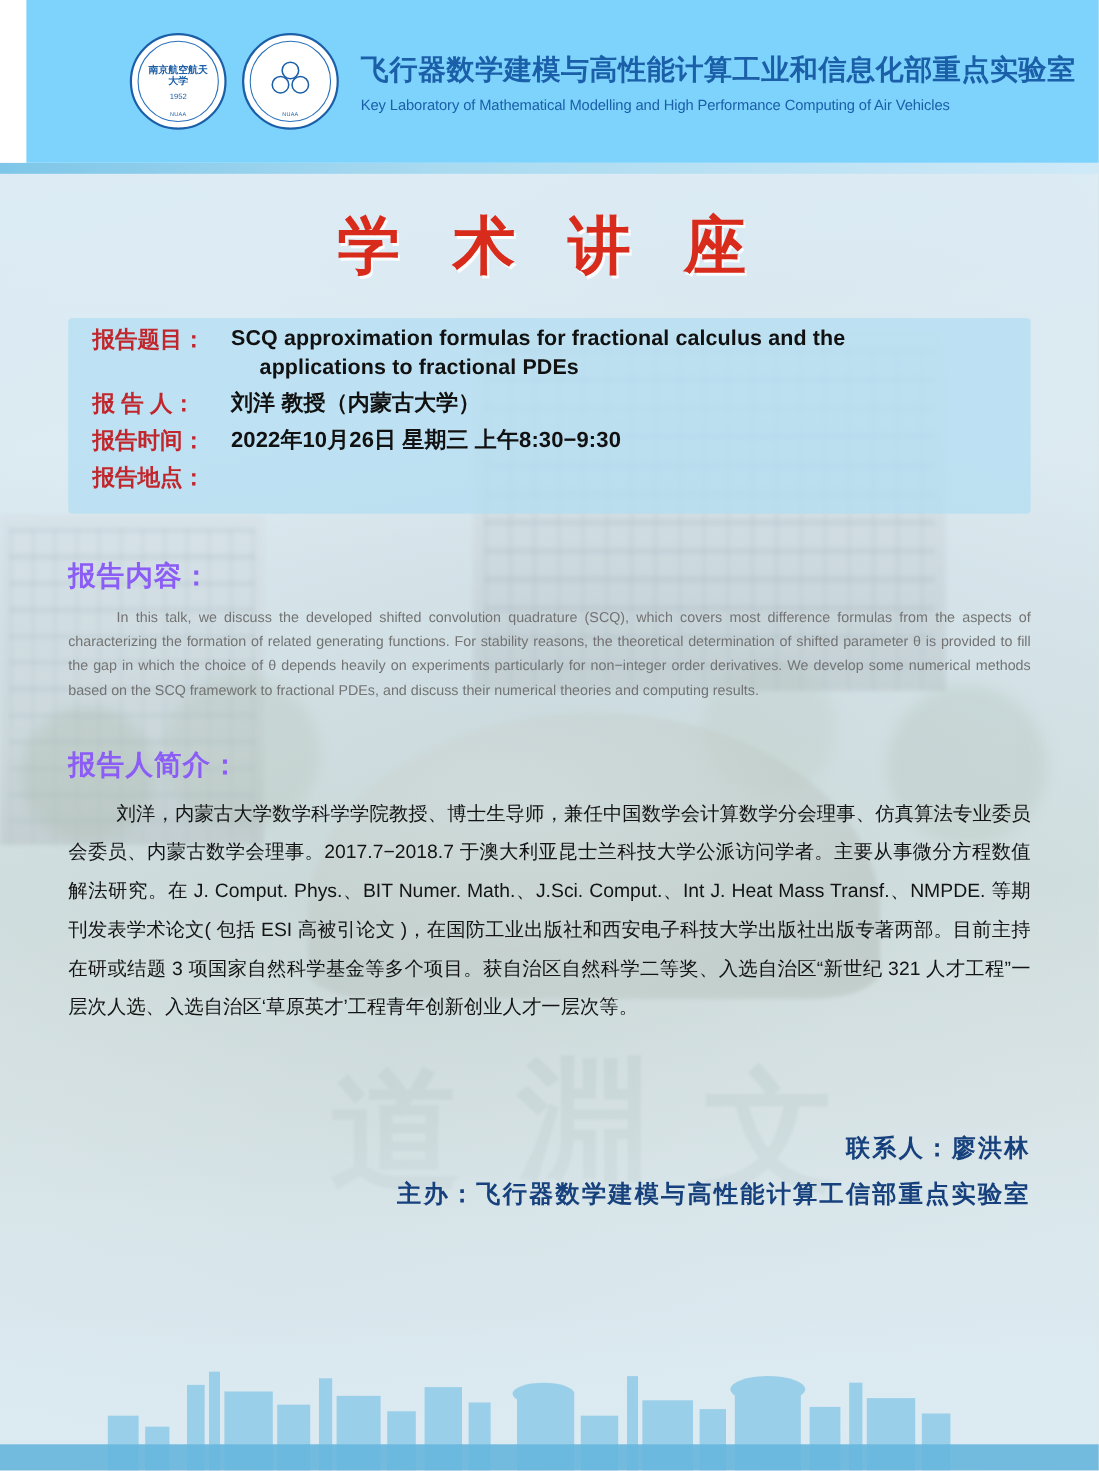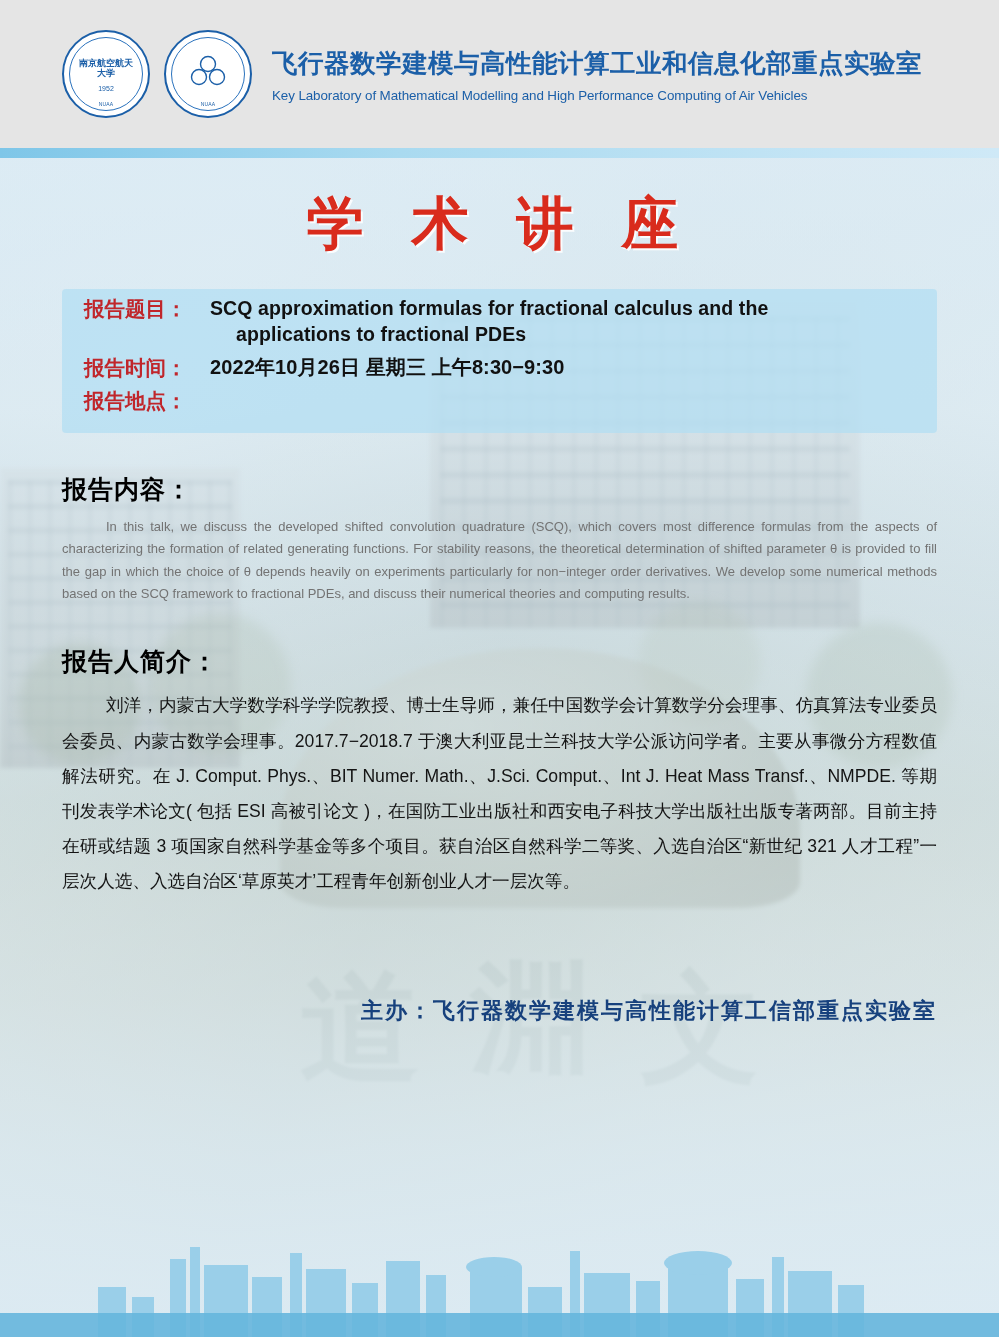--- a/index.html
+++ b/index.html
@@ -18,26 +18,27 @@
     width: 999px;
     height: 1337px;
     overflow: hidden;
     background: #ffffff;
   }
 
   
   .header {
     position: relative;
     height: 148px;
-    background: #e5e5e5;
+    background: #7dd3fc;
     display: flex;
     align-items: center;
-    padding-left: 62px;
+    padding-left: 94px;
     box-sizing: border-box;
     z-index: 5;
+    margin-left: 24px;
   }
   .logo-wrap {
     display: flex;
     align-items: center;
     gap: 14px;
   }
   .logo {
     width: 84px;
     height: 84px;
     border-radius: 50%;
@@ -249,21 +250,21 @@
   .info-value.en {
     font-size: 19.5px;
     line-height: 1.35;
   }
   .info-value.en .indent2 { display: block; padding-left: 26px; }
 
   .section {
     margin: 0 62px;
   }
   .section-head {
-    color: #000000;
+    color: #8b5cf6;
     font-weight: bold;
     font-size: 25px;
     margin-top: 40px;
     margin-bottom: 10px;
     letter-spacing: 1px;
   }
   .abstract {
     color: #737373;
     font-size: 13px;
     line-height: 1.72;
@@ -384,20 +385,24 @@
 
     <div class="info-box">
       <div class="info-row">
         <div class="info-label">报告题目：</div>
         <div class="info-value en">
           <span>SCQ approximation formulas for fractional calculus and the</span>
           <span class="indent2">applications to fractional PDEs</span>
         </div>
       </div>
       <div class="info-row">
+        <div class="info-label">报 告 人：</div>
+        <div class="info-value">刘洋 教授（内蒙古大学）</div>
+      </div>
+      <div class="info-row">
         <div class="info-label">报告时间：</div>
         <div class="info-value">2022年10月26日 星期三 上午8:30−9:30</div>
       </div>
       <div class="info-row">
         <div class="info-label">报告地点：</div>
       </div>
     </div>
 
     <div class="section">
       <div class="section-head">报告内容：</div>
@@ -407,17 +412,18 @@
     </div>
 
     <div class="section">
       <div class="section-head">报告人简介：</div>
       <div class="bio">
         <span class="first-indent"></span><span>刘洋，内蒙古大学数学科学学院教授、博士生导师，兼任中国数学会计算数学分会理事、仿真算法专业委员会委员、内蒙古数学会理事。2017.7−2018.7 于澳大利亚昆士兰科技大学公派访问学者。主要从事微分方程数值解法研究。在 J. Comput. Phys.、BIT Numer. Math.、J.Sci. Comput.、Int J. Heat Mass Transf.、NMPDE. 等期刊发表学术论文( 包括 ESI 高被引论文 )，在国防工业出版社和西安电子科技大学出版社出版专著两部。目前主持在研或结题 3 项国家自然科学基金等多个项目。获自治区自然科学二等奖、入选自治区“新世纪 321 人才工程”一层次人选、入选自治区‘草原英才’工程青年创新创业人才一层次等。</span>
       </div>
     </div>
 
     <div class="footer-lines">
+      <div class="footer-contact">联系人：廖洪林</div>
       <div class="footer-host">主办：飞行器数学建模与高性能计算工信部重点实验室</div>
     </div>
 
   </div>
 </div>
 
 </body></html>

